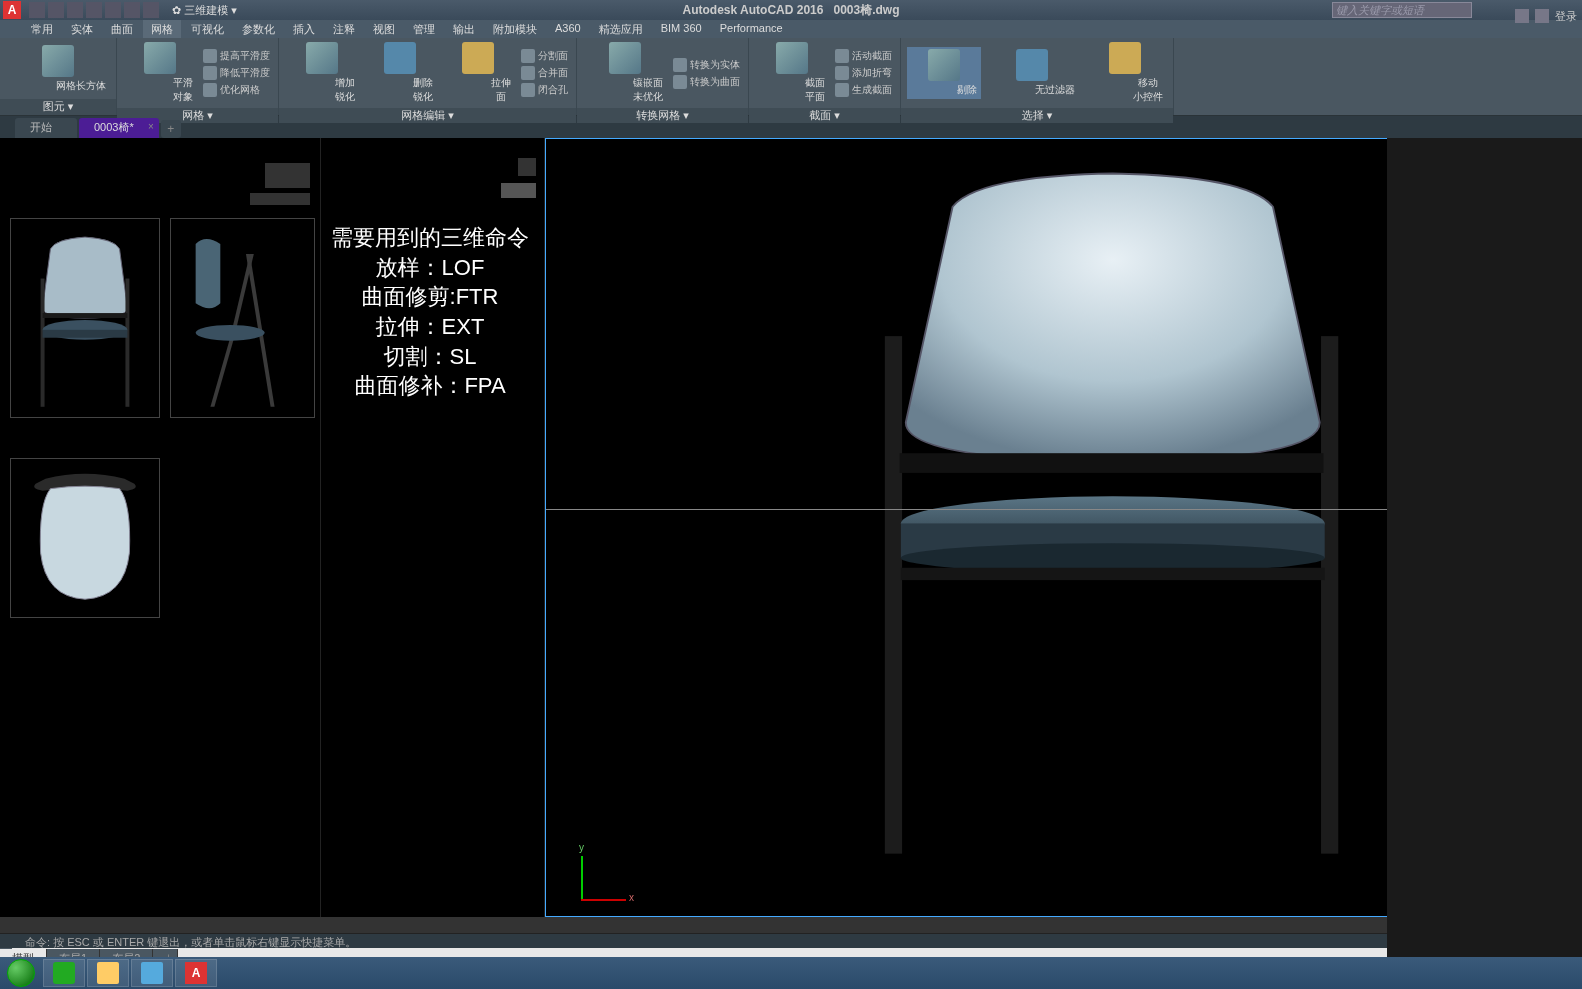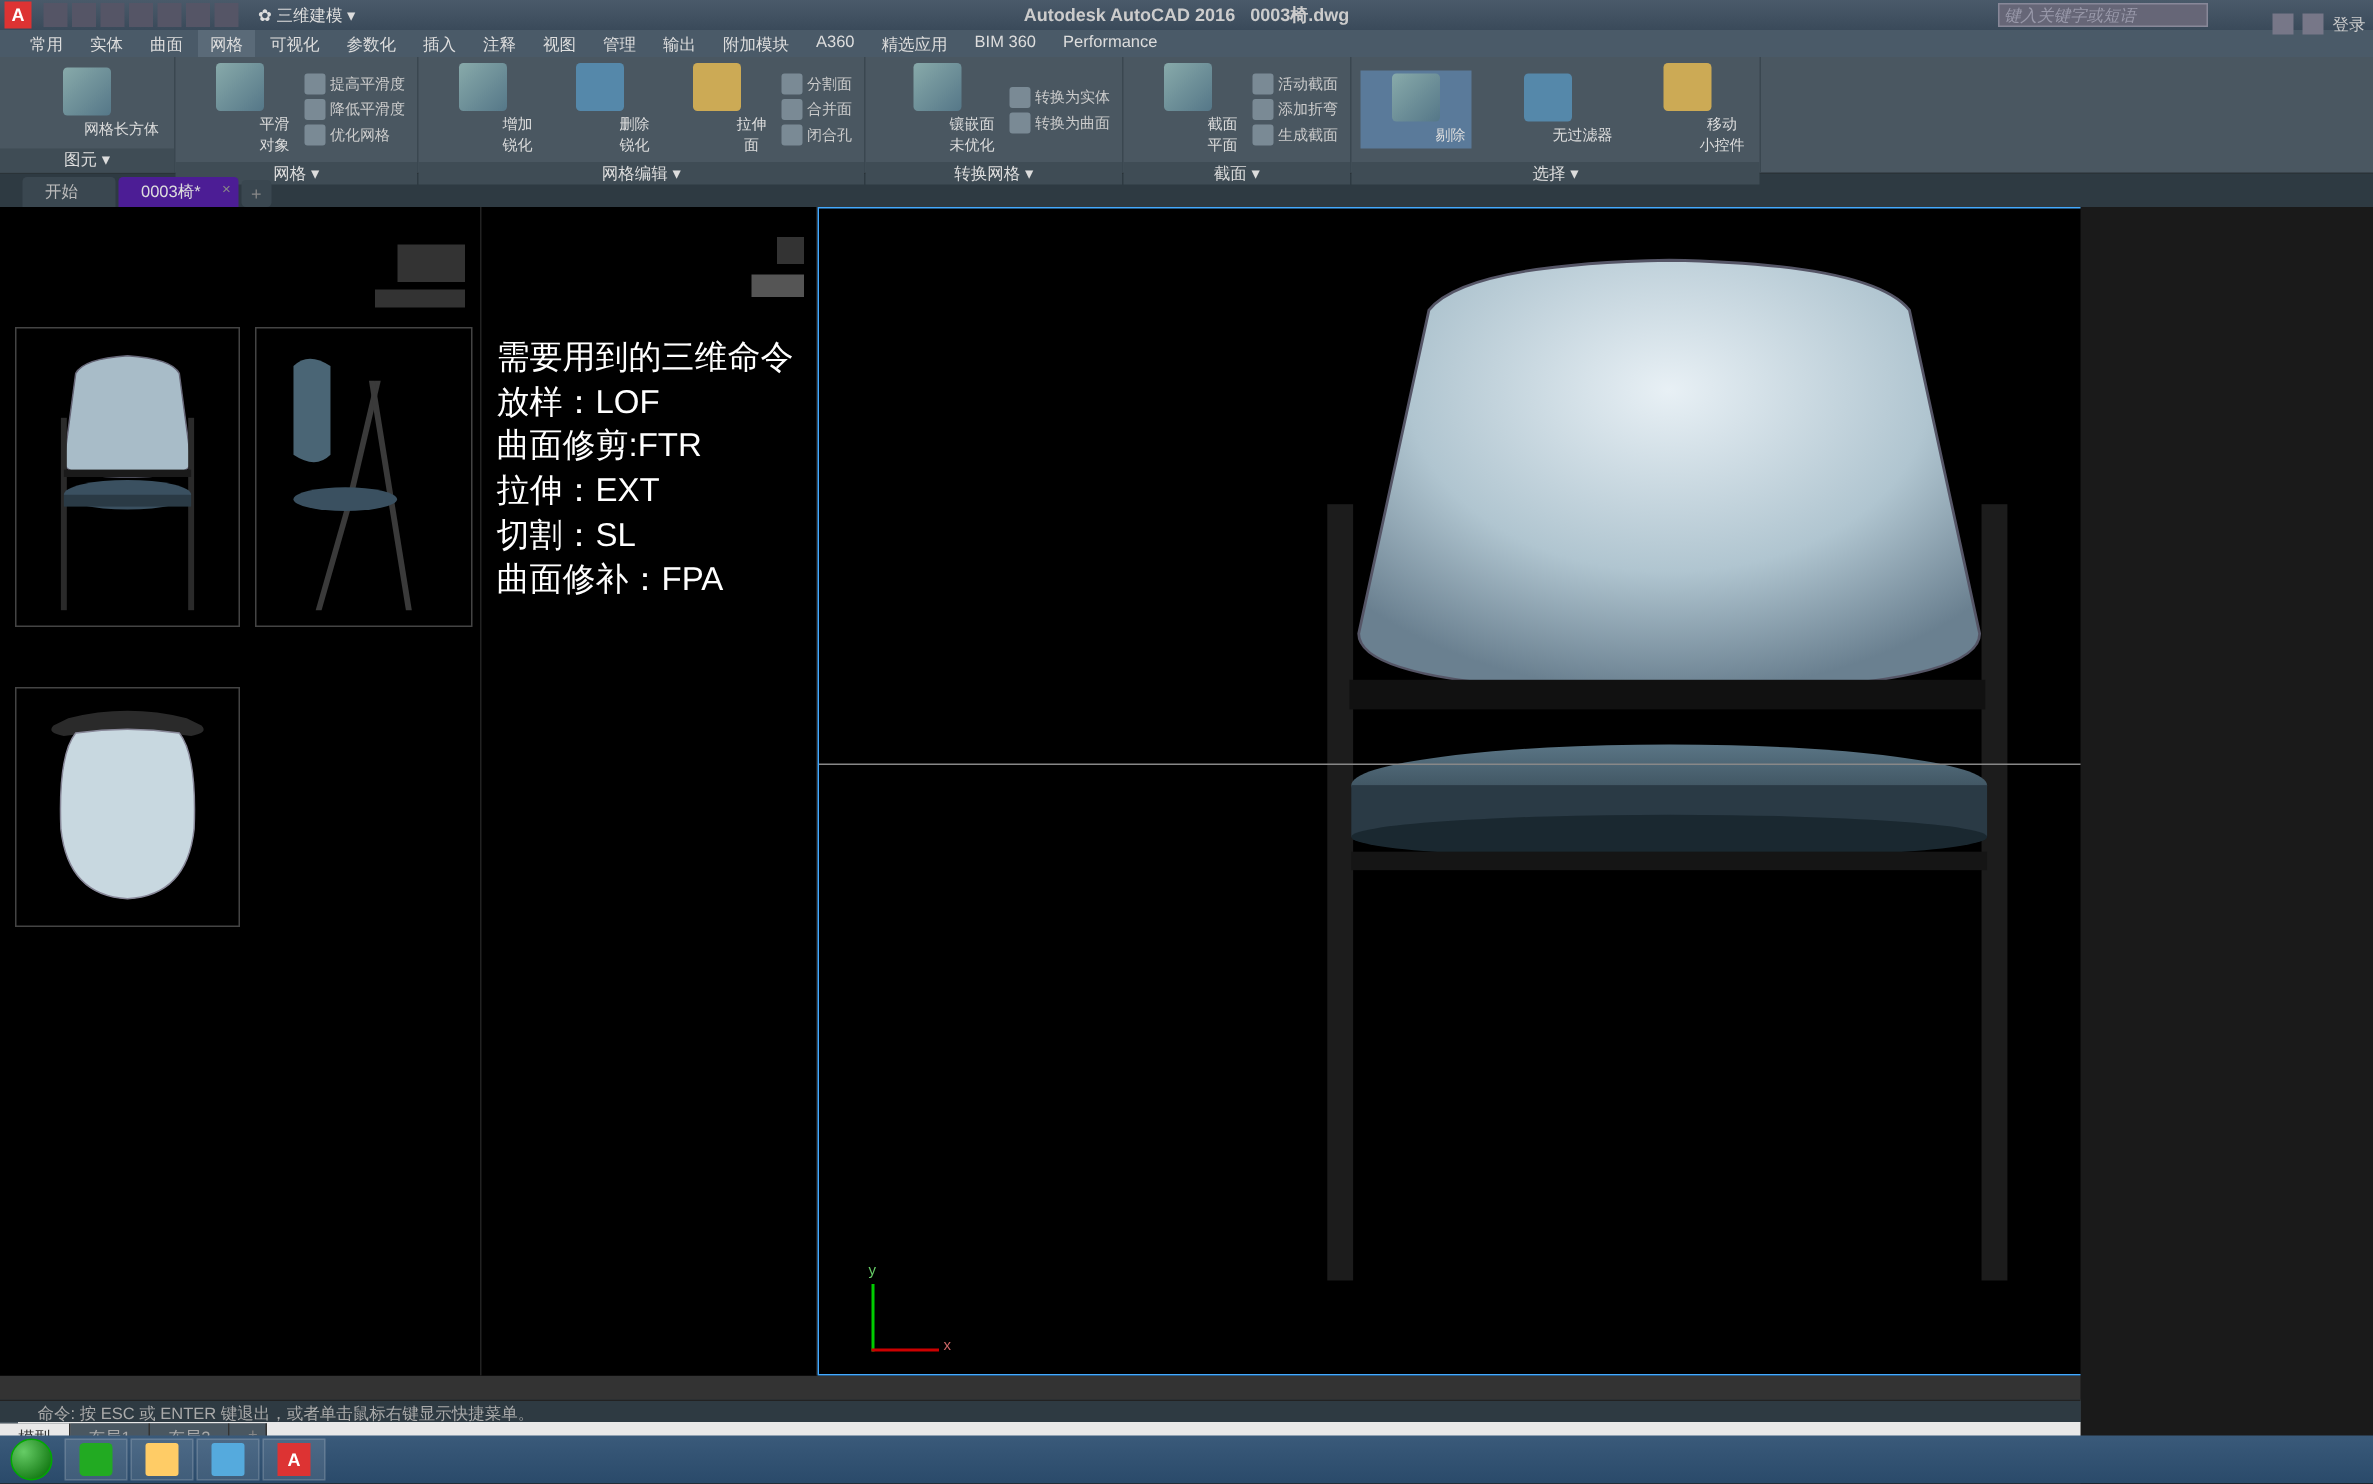--- a/index.html
+++ b/index.html
@@ -11,21 +11,21 @@
 .titlebar .qat { display:flex; gap:3px; padding:0 5px; }
 .titlebar .qat-btn { width:16px; height:16px; background:#556; display:flex; align-items:center; justify-content:center; }
 .titlebar .ws-label { color:#ddd; font-size:11px; margin-left:8px;text-align:center; }
 .titlebar .center-title { position:absolute; left:50%; transform:translateX(-50%); color:#ccc; font-size:12px; white-space:nowrap;font-weight:bold; }
 .titlebar .search-box { position:absolute; right:110px; width:140px; height:16px; background:#667; border:1px solid #889; font-size:11px; padding:0 3px; color:#99a; font-style:italic; }
 .titlebar .user-area { position:absolute; right:5px; display:flex; gap:6px; align-items:center;margin-top:12px; }
 .titlebar .user-area .icn { width:14px; height:14px; background:#778; }
 .titlebar .login { color:#ccc; font-size:11px; }
 
 
-.menubar { height:18px; background:#4a5a68; display:flex; padding-left:12px; gap:2px; }
+.menubar { height:18px; background:#4a5a68; display:flex; padding-left:23px; gap:2px; }
 .menubar .mitem { padding:2px 8px; color:#ddd; font-size:11px; cursor:pointer; }
 .menubar .mitem.active { background:#5a6a78; }
 
 
 .ribbon { height:78px; background:#4a5761; display:flex; border-bottom:1px solid #2a3338; }
 .ribbon .panel { border-right:1px solid #3a4750; display:flex; flex-direction:column; }
 .ribbon .panel-body { flex:1; display:flex; align-items:center; padding:2px 6px; gap:4px; }
 .ribbon .panel-title { height:16px; text-align:center; font-size:11px; color:#ddd; background:#3f4c55; }
 .ribbon .big-btn { display:flex; flex-direction:column; align-items:center; gap:2px; padding:2px 4px; cursor:pointer; }
 .ribbon .big-btn .ic { width:32px; height:32px; background:#6a7a85; border-radius:3px; }
@@ -49,21 +49,21 @@
 .draw-area { position:absolute; top:138px; left:0; right:0; bottom:72px; background:#000; display:flex; }
 
 
 .left-col { width:320px; height:100%; background:#000; position:relative; padding:5px; }
 .thumb { border:1px solid #444; background:#000; position:absolute; }
 .thumb1 { left:10px; top:80px; width:150px; height:200px; }
 .thumb2 { left:170px; top:80px; width:145px; height:200px; }
 .thumb3 { left:10px; top:320px; width:150px; height:160px; }
 
 
-.mid-col { width:225px; height:100%; background:#000; border-left:1px solid #222; border-right:1px solid #222; position:relative; }
+.mid-col { width:225px; height:100%; background:#000; border-left:1px solid #222; border-right:1px solid #222; position:relative;text-align:center; }
 .mid-text { position:absolute; top:85px; left:10px; color:#fff; font-size:22px; line-height:1.35; font-family:"SimSun","Microsoft YaHei",serif; }
 
 
 .main-vp { flex:1; background:#000; border:1px solid #4af; position:relative; overflow:hidden; }
 .main-vp .crosshair-h { position:absolute; top:370px; left:0; right:0; height:1px; background:#888; }
 .main-vp .ucs { position:absolute; bottom:15px; left:35px; }
 .main-vp .ucs .y-axis { width:2px; height:45px; background:#0c0; position:absolute; bottom:0; }
 .main-vp .ucs .x-axis { width:45px; height:2px; background:#c00; position:absolute; bottom:0; }
 .main-vp .ucs .lblx { position:absolute; bottom:-2px; left:48px; color:#c66; font-size:10px; }
 .main-vp .ucs .lbly { position:absolute; bottom:48px; left:-2px; color:#6c6; font-size:10px; }

